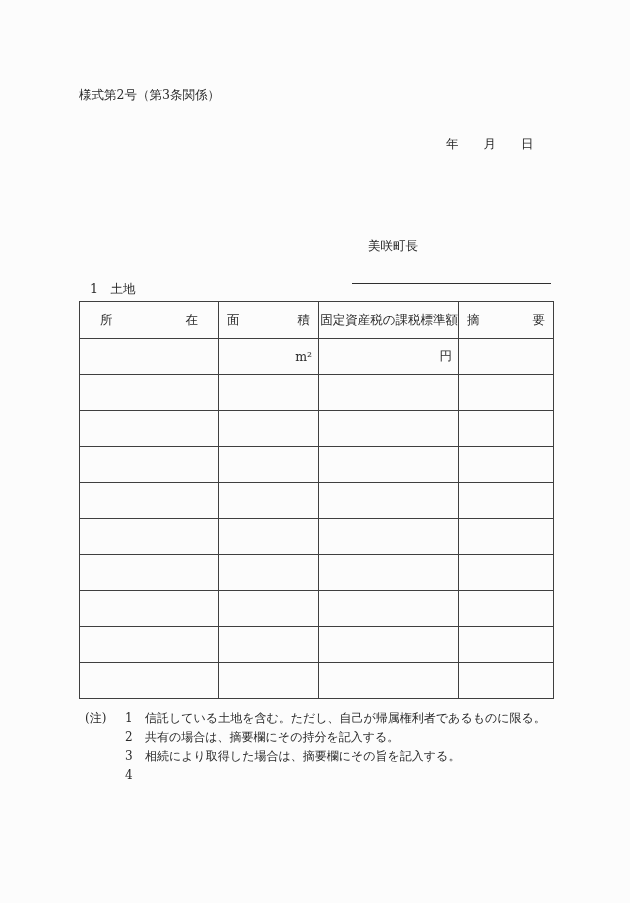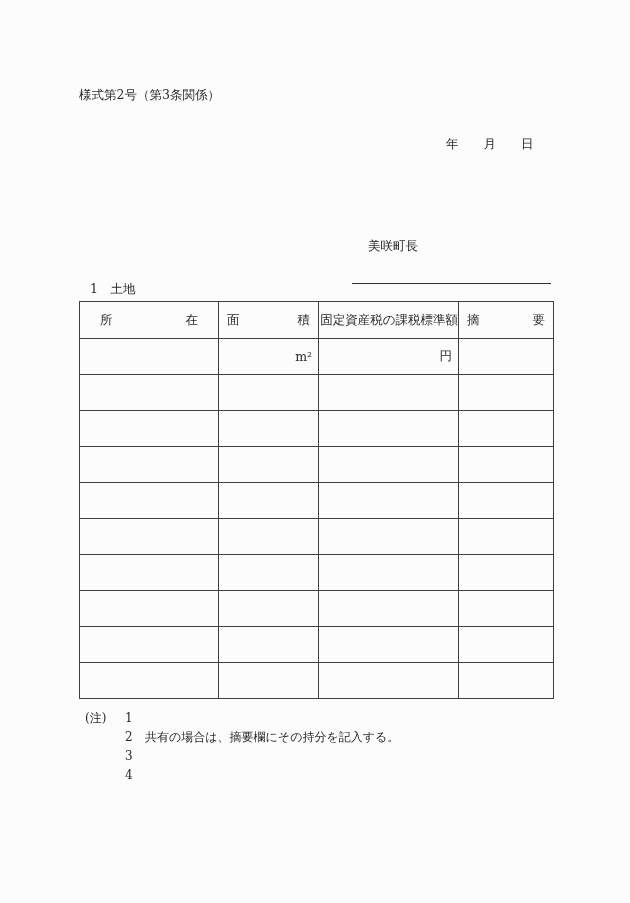--- a/index.html
+++ b/index.html
@@ -205,29 +205,31 @@
           <td></td>
           <td></td>
         </tr>
       </tbody>
   </table>
 
   <div class="abs notes">
     <div class="note-row">
       <span>(注)</span>
       <span>1</span>
+      <span>信託している土地を含む。ただし、自己が帰属権利者であるものに限る。</span>
     </div>
     <div class="note-row">
       <span></span>
       <span>2</span>
       <span>共有の場合は、摘要欄にその持分を記入する。</span>
     </div>
     <div class="note-row">
       <span></span>
       <span>3</span>
+      <span>相続により取得した場合は、摘要欄にその旨を記入する。</span>
     </div>
     <div class="note-row">
       <span></span>
       <span>4</span>
     </div>
   </div>
 
 </div>
 
 </body></html>

